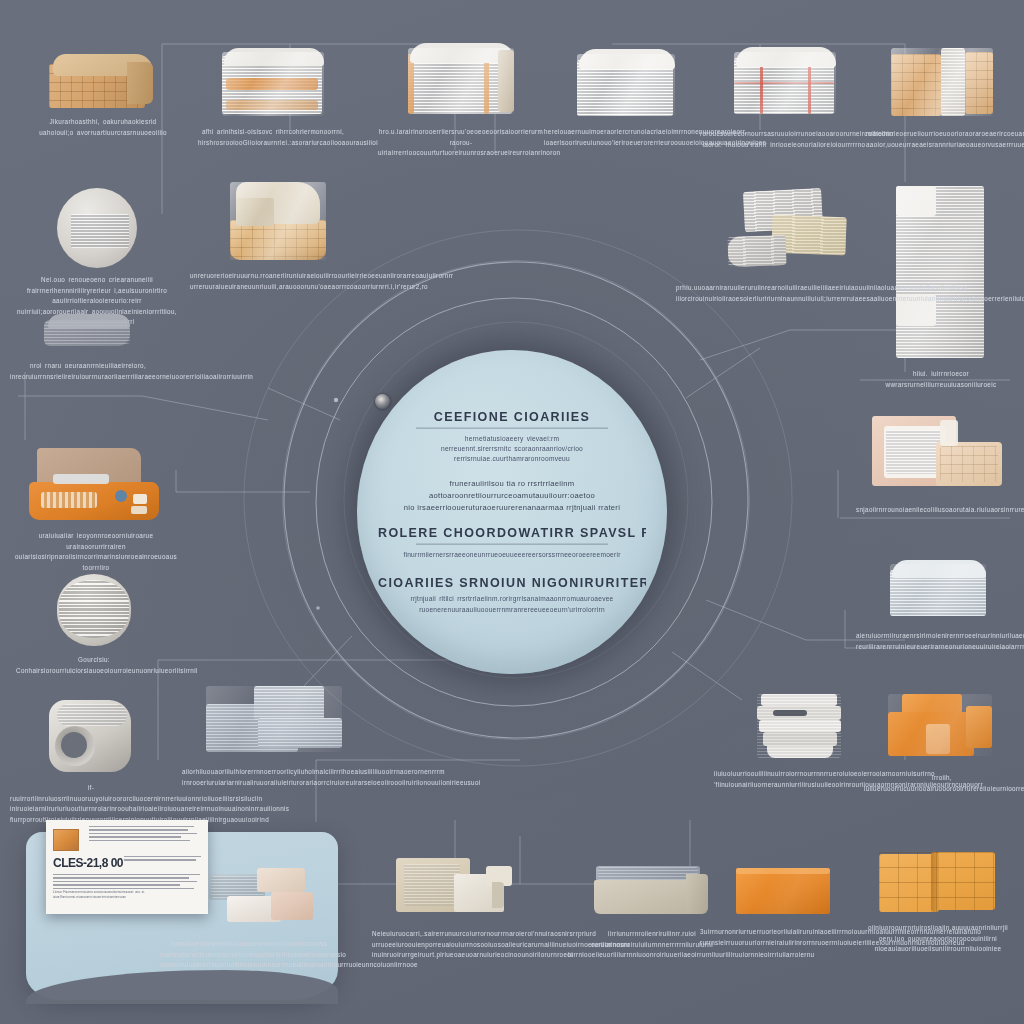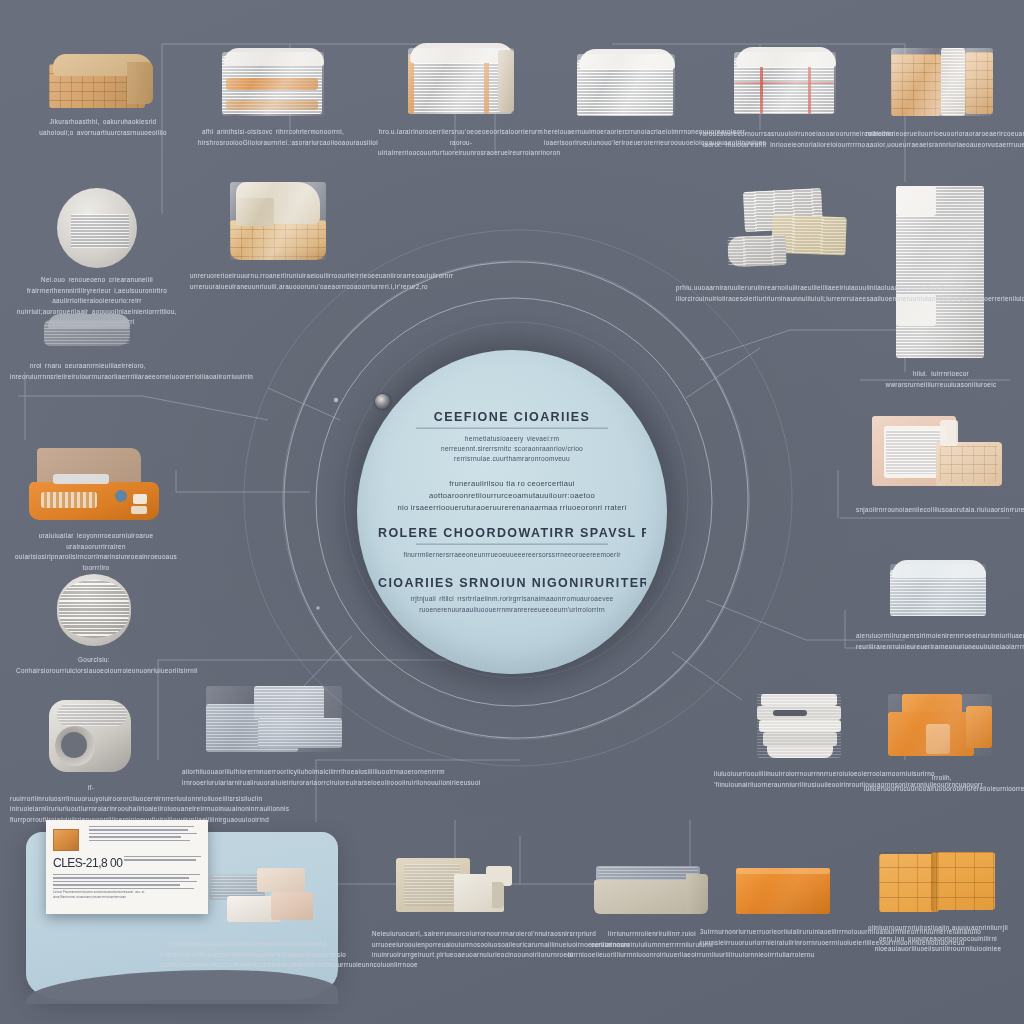--- a/index.html
+++ b/index.html
@@ -234,21 +234,21 @@
     background: #6b7180;
     margin-bottom: 2.2px;
     opacity: 0.62;
   }
 
   .doc-bignum {
     position: absolute;
     left: 7px;
     top: 36px;
     font-size: 12px;
-    font-weight: normal;
+    font-weight: bold;
     letter-spacing: -0.5px;
     color: #2b3240;
     filter: blur(0.5px);
   }
 
   .micro {
     font-size: 2.6px;
     line-height: 1.9;
     color: #4c5464;
     filter: blur(0.35px);
@@ -338,22 +338,22 @@
   <div class="hub-disc">
     <div class="hub-seal"></div>
     <div class="hub-text">
       <div class="hub-h">CEEFIONE CIOARIIES</div>
       <div class="hub-rule"></div>
       <div class="hub-sub">hernetiatusioaeery vievaei:rm</div>
       <div class="hub-sub">nerreuennt.sirerrsrnitc scoraonraanriov/crioo</div>
       <div class="hub-sub">rerrisrnuiae.cuurthamraronroomveuu</div>
 
       <div class="hub-body">
-        <div>frunerauiirilsou tia ro ceoercertiaui aottoaroonretiiourrurceoamutauuiiourr:oaetoo</div>
-        <div>nio irsaeerriooueruturaoeruurerenanaarmaa rriuoeoronri rrateri</div>
+        <div>frunerauiirilsou tia ro rrsrtrrlaeiinm aottoaroonretiiourrurceoamutauuiiourr:oaetoo</div>
+        <div>nio irsaeerriooueruturaoeruurerenanaarmaa rrjtnjuaii rrateri</div>
       </div>
 
       <div class="hub-h">ROLERE   CHOORDOWATIRR SPAVSL RAVALAVY</div>
       <div class="hub-rule"></div>
       <div class="hub-sub">finurrmiiernersrraeeoneunrrueoeuueeereersorssrrneeoroeereemoerir</div>
 
       <div class="hub-gap-md"></div>
 
       <div class="hub-h">CIOARIIES    SRNOIUN  NIGONIRURITERS</div>
       <div class="hub-sub" style="margin-top:4px">rrjtnjuaii rltilci rrsrtrrlaeiinm.rorirgrrlsanaimaaonrromuauroaevee</div>

